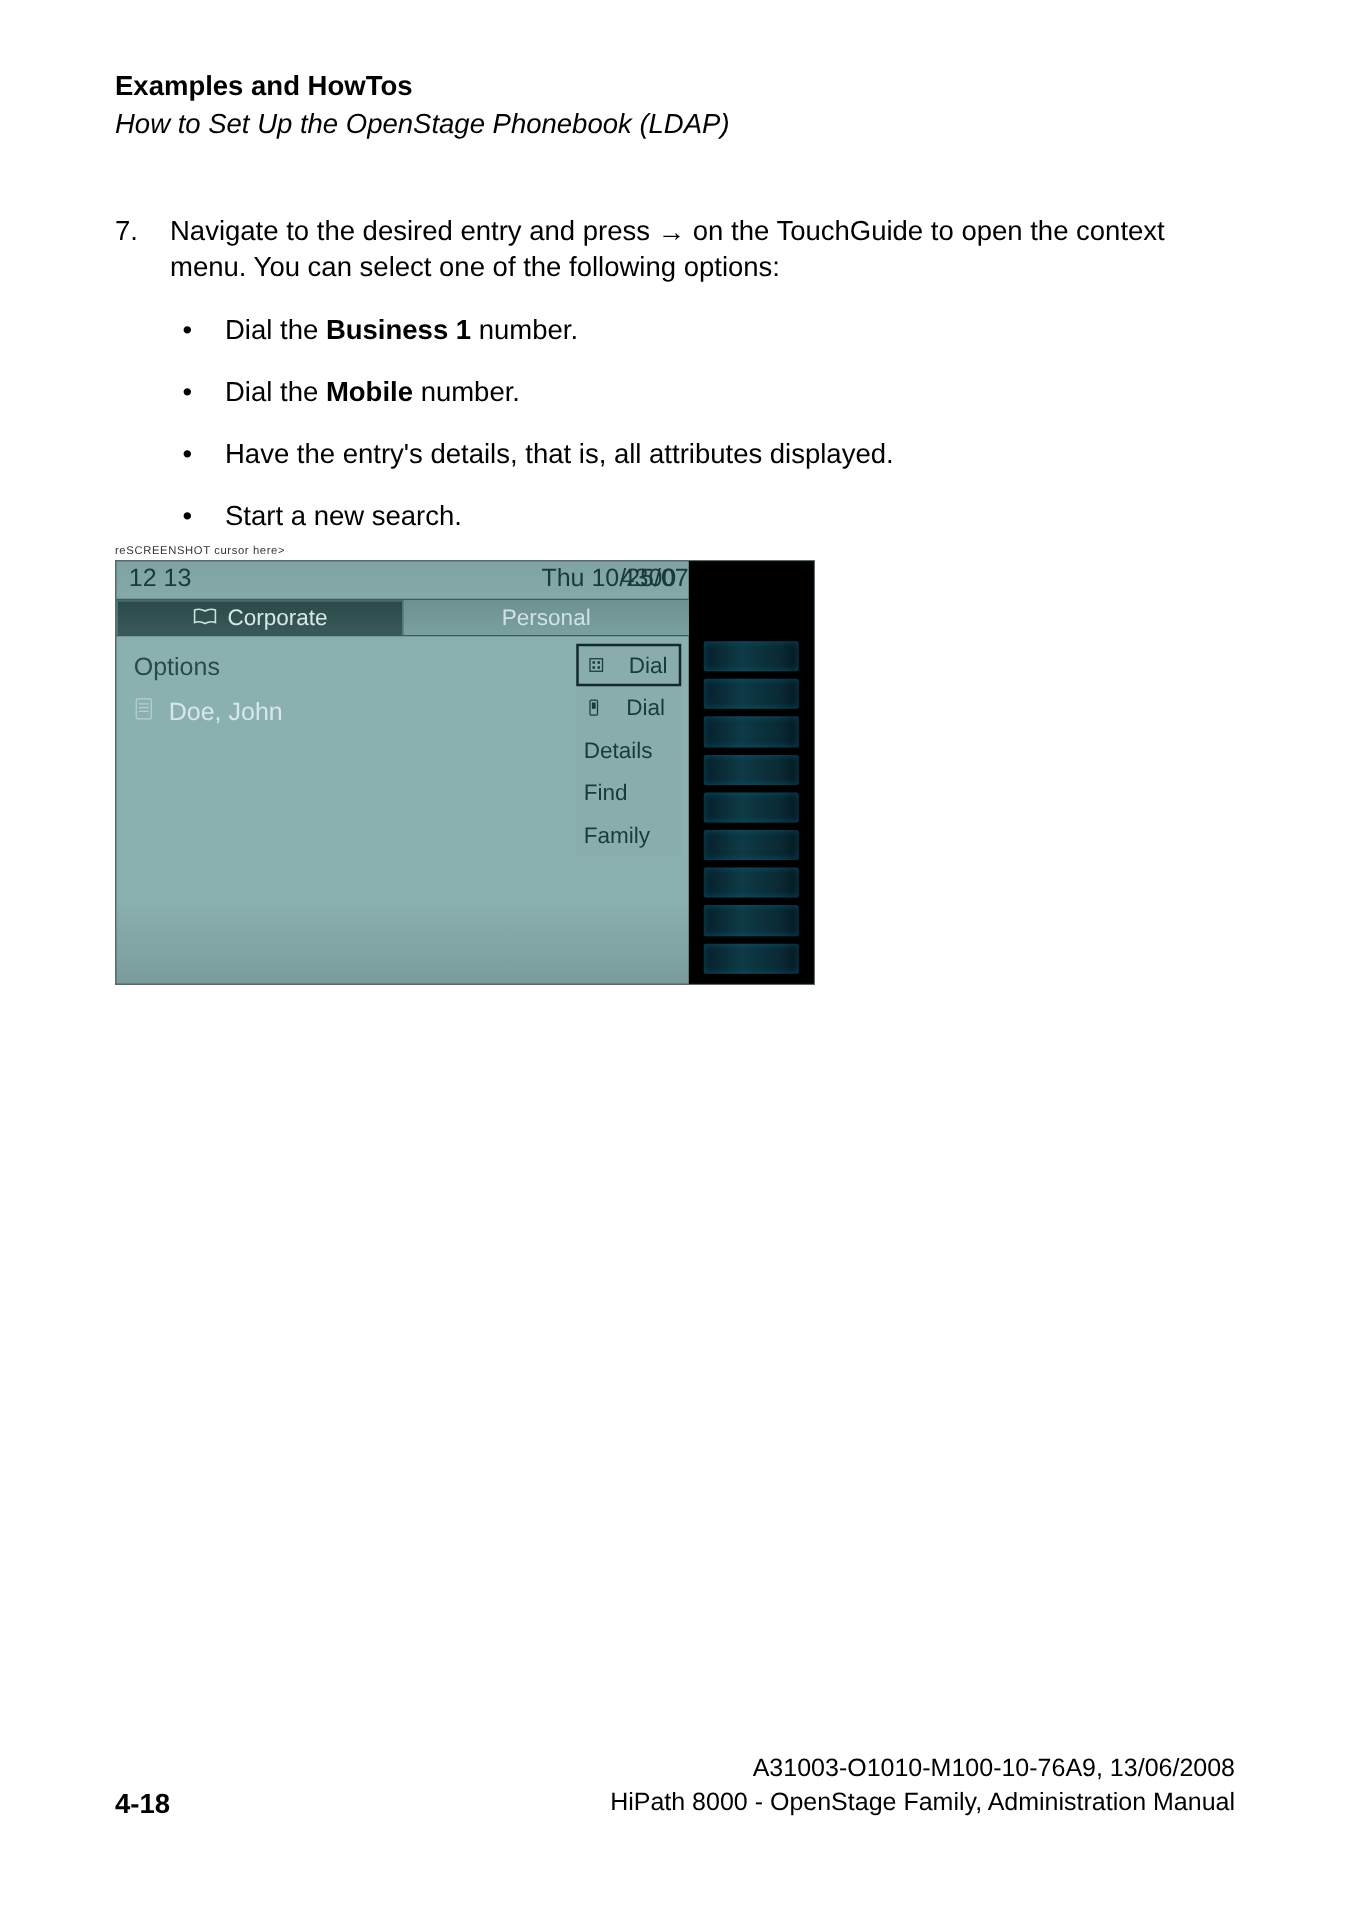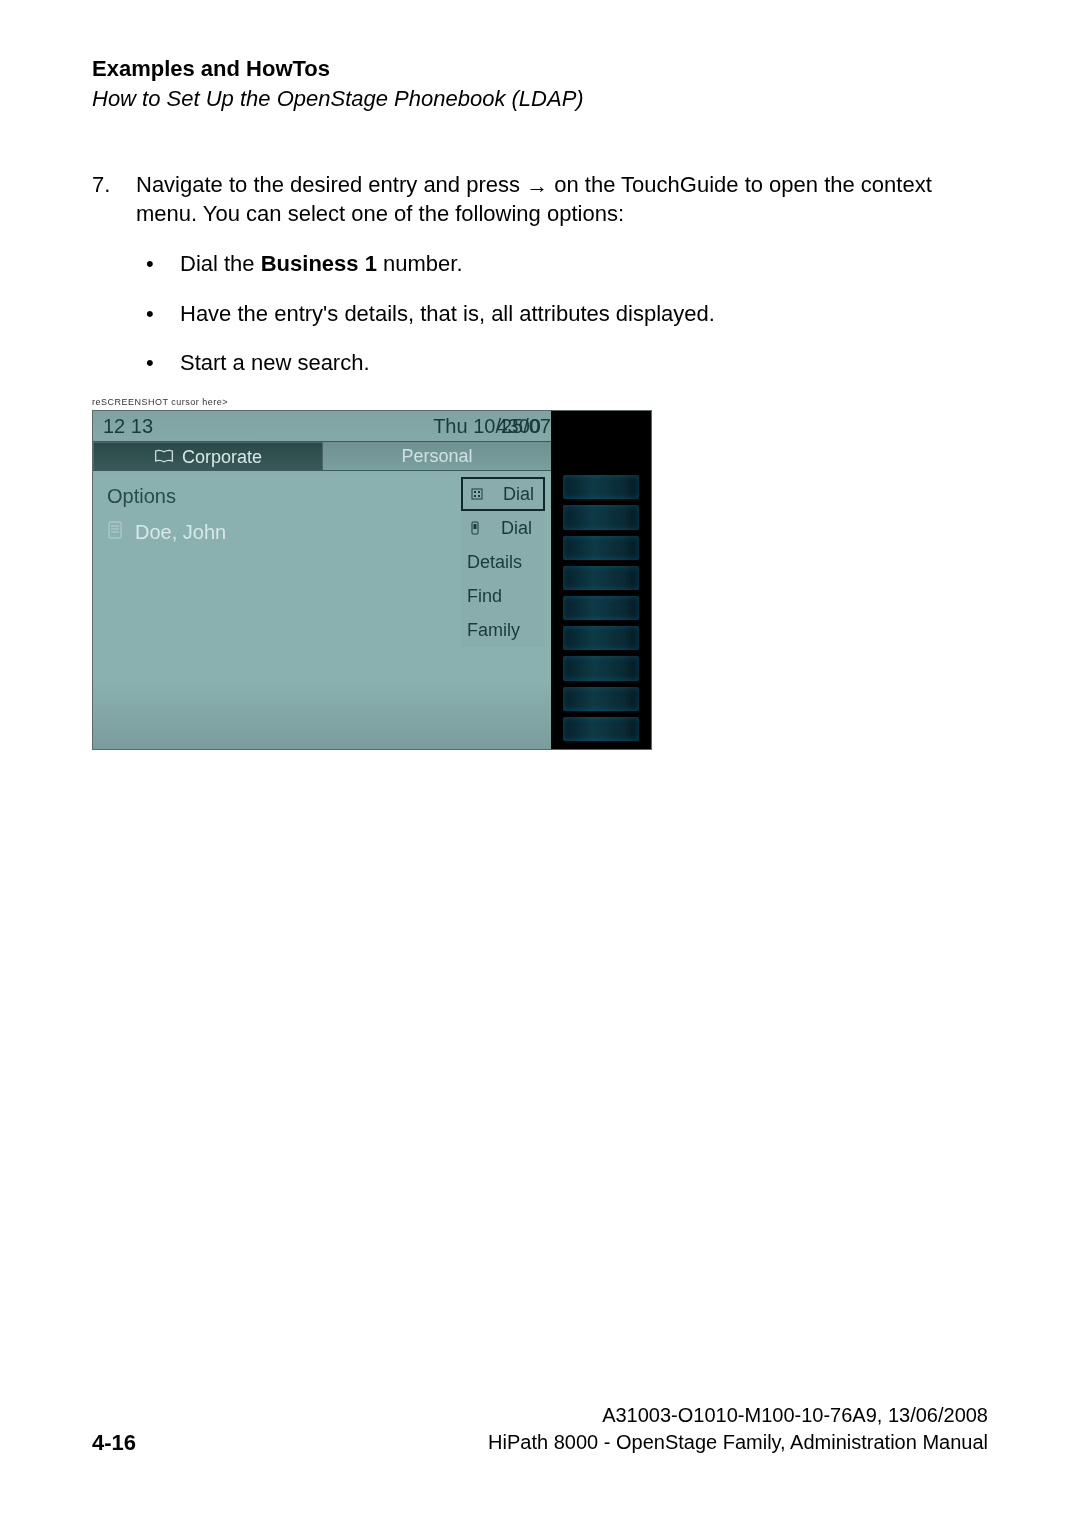--- a/index.html
+++ b/index.html
@@ -11,21 +11,21 @@
   .step { display: flex; }
   .step-num { width: 44px; flex: 0 0 44px; }
   .step-text { flex: 1; }
   .bullets { margin-top: 10px; padding-left: 44px; }
   .bullets li { list-style: none; position: relative; padding-left: 44px; margin-top: 20px; }
   .bullets li::before { content: "•"; position: absolute; left: 10px; top: 0; font-size: 22px; }
   .arrow-icon { display: inline-block; font-weight: bold; transform: translateY(1px); }
   .bold { font-weight: bold; }
 
   
-  .phone-wrap { margin-top: 18px; margin-left: 0; width: 560px; }
+  .phone-wrap { margin-top: 6px; margin-left: 0; width: 560px; }
   .caption { font-size: 9px; color: #333; letter-spacing: 0.5px; margin-bottom: 2px; }
   .phone { width: 560px; height: 340px; display: flex; border: 1px solid #5a6a6a; background: #0a1a1a; font-family: Liberation Sans, sans-serif; }
   .lcd { flex: 1; background: linear-gradient(#7fa3a3, #8bb0b0 20%, #8bb0b0 80%, #7a9c9c); color: #0f2626; position: relative; }
   .status { display: flex; align-items: center; height: 30px; padding: 0 10px; font-size: 20px; color: #1a3a3a; }
   .status .time { display: flex; align-items: center; gap: 8px; }
   .status .bt { color: #2a4a4a; font-size: 18px; }
   .status .date { position: absolute; left: 0; right: 0; text-align: right; pointer-events: none; }
   .status .ext { margin-left: auto; }
   .tabs { display: flex; height: 30px; border-top: 1px solid #3b5a5a; border-bottom: 1px solid #3b5a5a; }
   .tab { flex: 1; display: flex; align-items: center; justify-content: center; gap: 8px; font-size: 18px; text-align: center; }
@@ -61,20 +61,23 @@
     <div class="step">
       <div class="step-num">7.</div>
       <div class="step-text">
         <span>Navigate to the desired entry and press </span><span class="arrow-icon">→</span><span> on the TouchGuide to open the context menu. You can select one of the following options:</span>
       </div>
     </div>
 
     <ul class="bullets">
       <li>
         <span>Dial the </span><span class="bold">Business 1</span><span> number.</span>
+      </li>
+      <li>
+        <span>Dial the </span><span class="bold">Mobile</span><span> number.</span>
       </li>
       <li>Have the entry's details, that is, all attributes displayed.</li>
       <li>Start a new search.</li>
     </ul>
 
     <div class="phone-wrap">
       <div class="caption">reSCREENSHOT cursor here&gt;</div>
       <div class="phone">
         <div class="lcd">
           <div class="status">
@@ -161,19 +164,19 @@
             <div class="side-item"></div>
             <div class="side-item"></div>
             <div class="side-item"></div>
           </div>
         </div>
       </div>
     </div>
   </div>
 
   <div class="footer">
-    <div class="page-num">4-16</div>
+    <div class="page-num">4-18</div>
     <div class="footer-right">
       <div>A31003-O1010-M100-10-76A9, 13/06/2008</div>
       <div>HiPath 8000 - OpenStage Family, Administration Manual</div>
     </div>
   </div>
 </div>
 
 </body></html>

